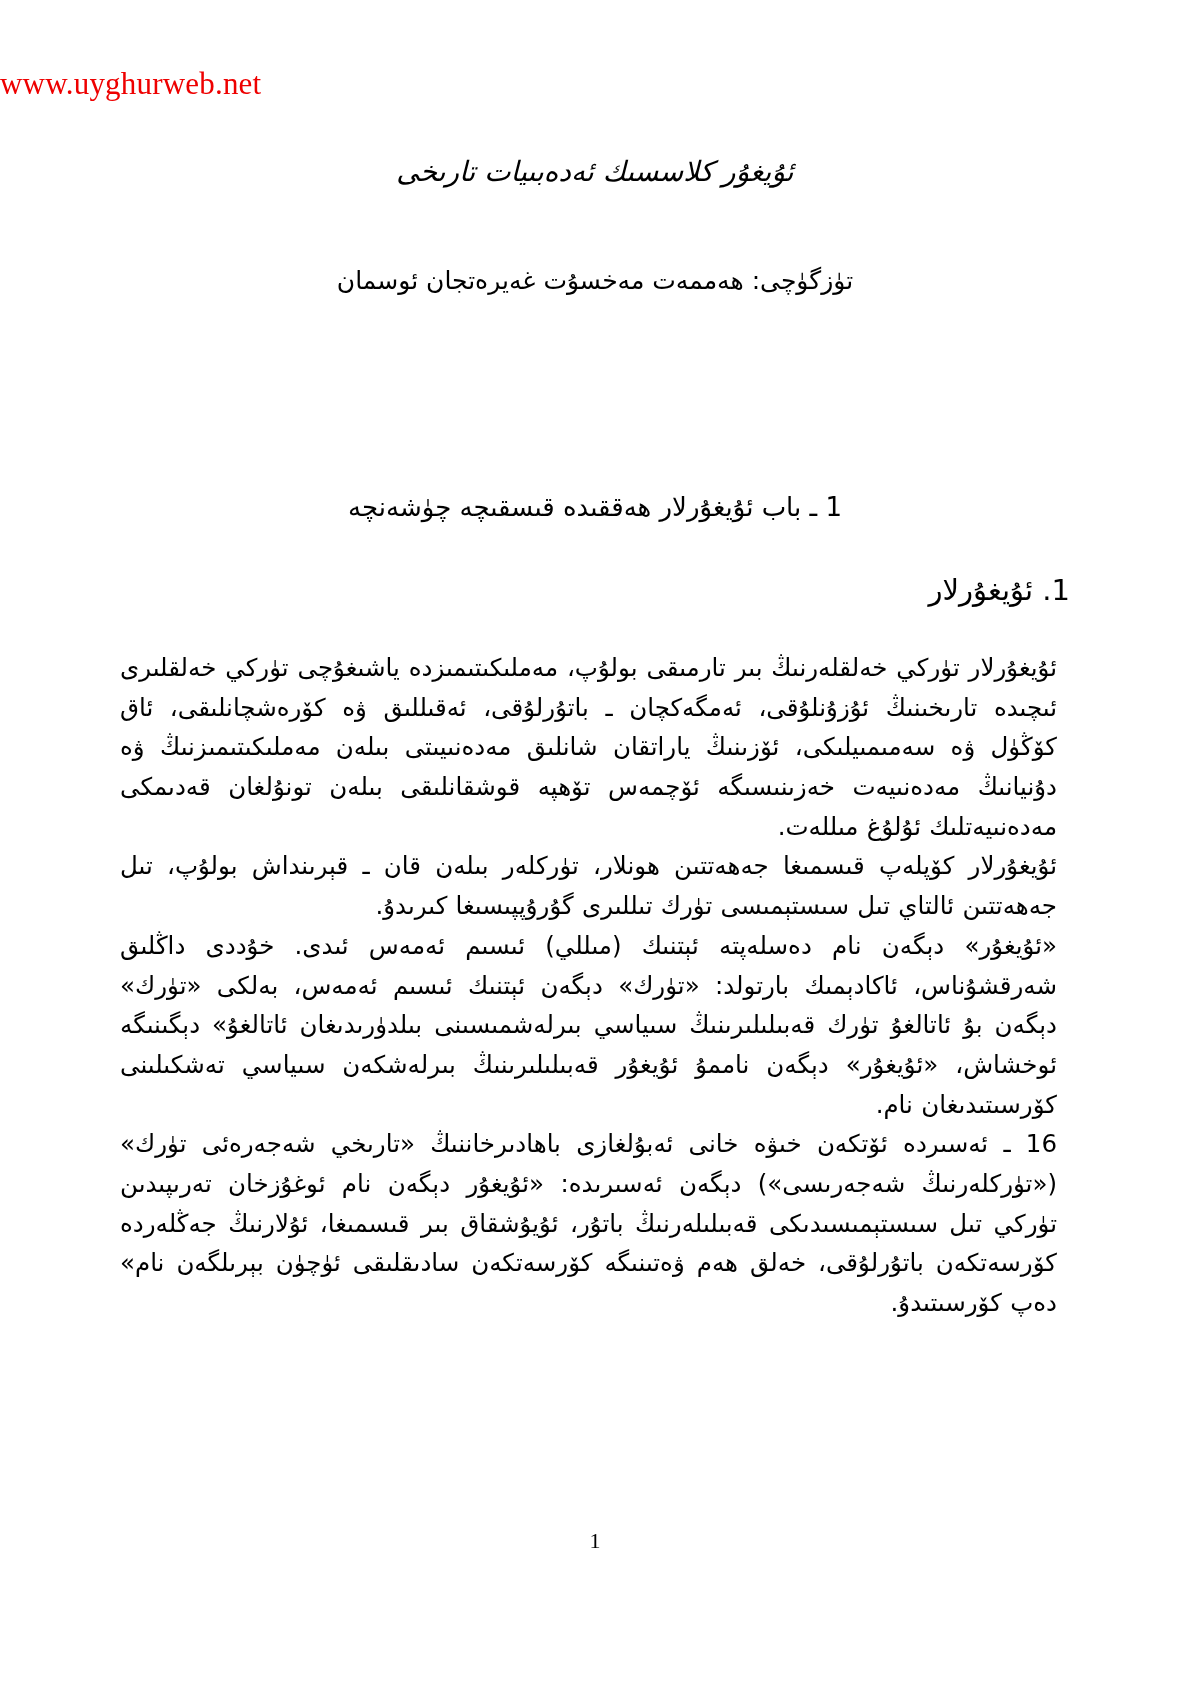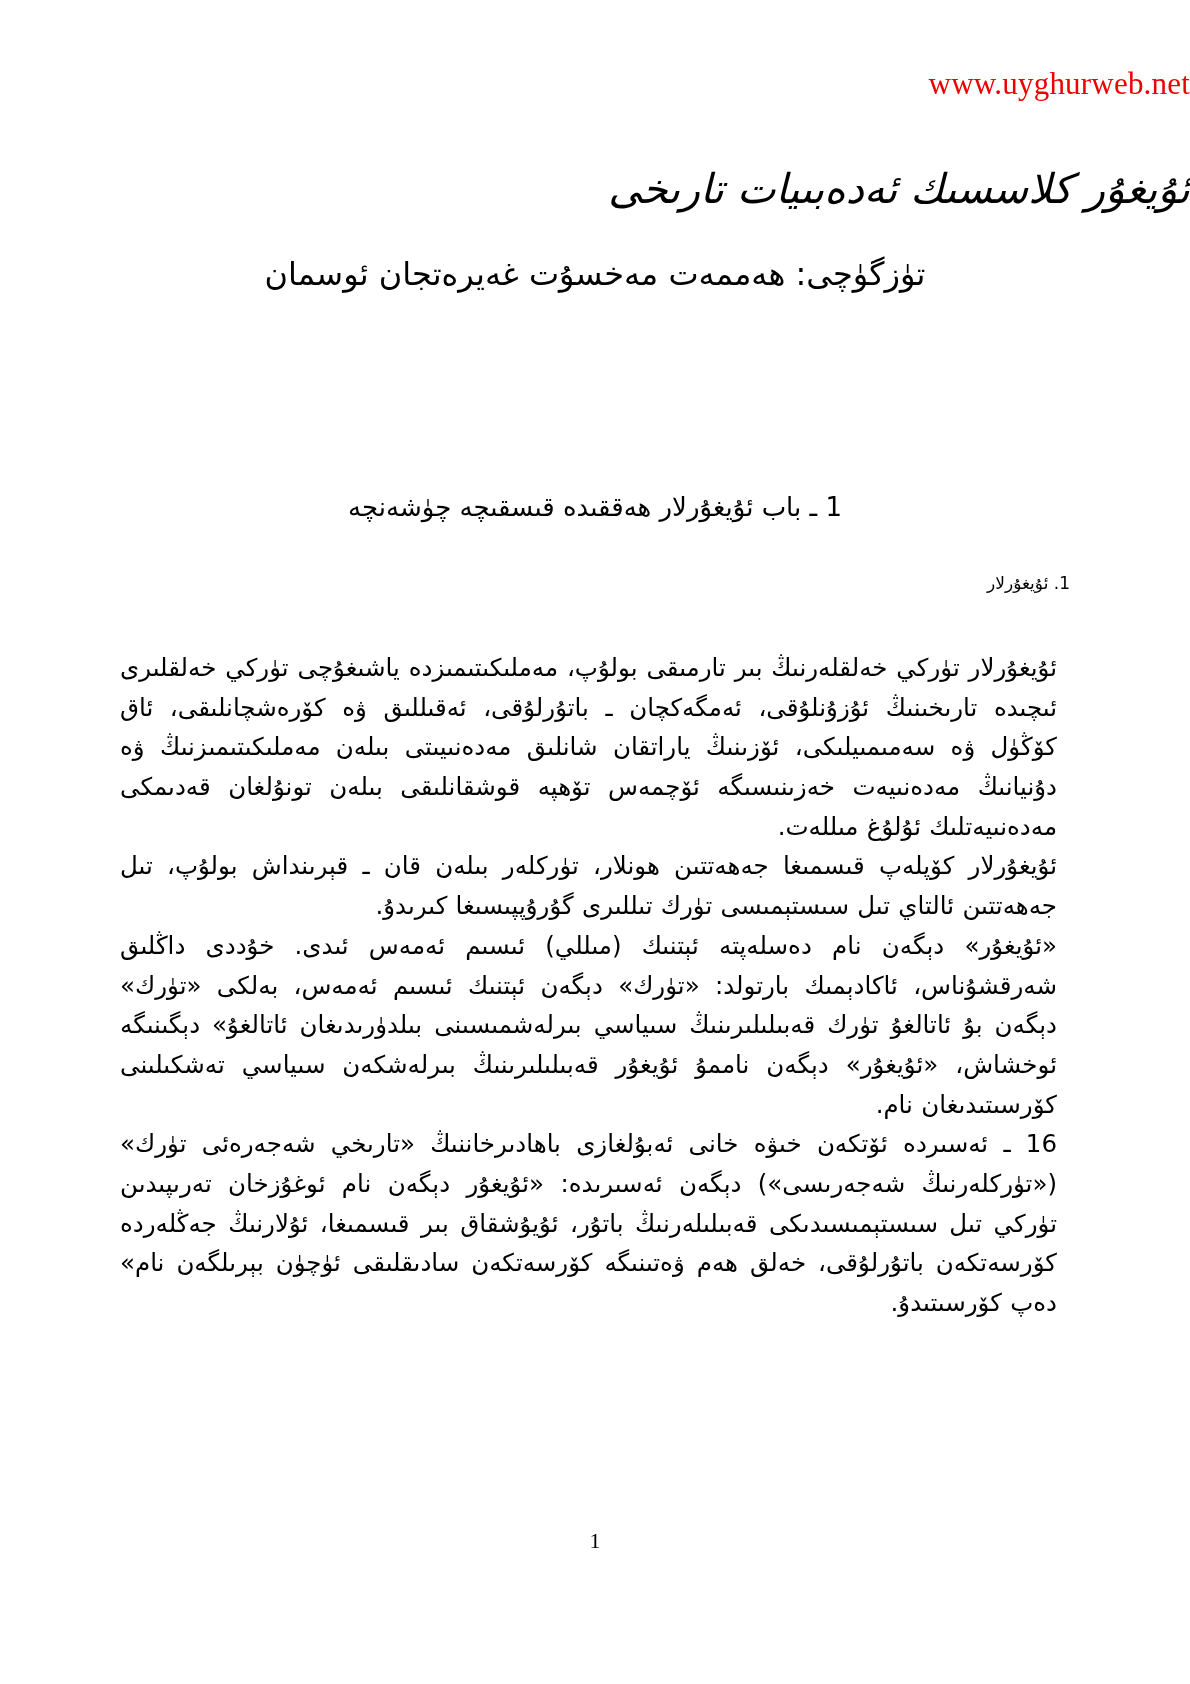--- a/index.html
+++ b/index.html
@@ -23,51 +23,53 @@
     background: #ffffff;
     box-sizing: border-box;
   }
 
   
   .watermark {
     position: absolute;
     top: 66px;
     left: 0;
     width: 1190px;
-    text-align: right;
+    text-align: left;
     color: #ee0000;
     font-family: "Liberation Serif", "DejaVu Serif", serif;
     font-size: 31px;
     letter-spacing: 0.2px;
     font-weight: 400;
   }
 
   
   .doc-title {
     position: absolute;
     top: 133px;
     left: 0;
     width: 1190px;
+    text-align: center;
     direction: rtl;
     font-family: "DejaVu Sans", "Liberation Sans", sans-serif;
-    font-size: 41px;
+    font-size: 28px;
     line-height: 1.45;
     font-weight: 400;
     font-style: italic;
     letter-spacing: 1px;
   }
 
   .credit {
     position: absolute;
     left: 0;
     width: 1190px;
     text-align: center;
     direction: rtl;
-    font-size: 32px;
+    font-size: 25px;
     line-height: 1.5;
+    margin-top: 12px;
   }
   .credit-1 { top: 250px; }
   .credit-2 { top: 330px; }
   .credit-3 { top: 410px; }
 
   
   .chapter-heading {
     position: absolute;
     top: 492px;
     left: 0;
@@ -80,21 +82,21 @@
   }
 
   
   .sub-heading {
     position: absolute;
     top: 573px;
     right: 120px;
     width: 950px;
     text-align: right;
     direction: rtl;
-    font-size: 17px;
+    font-size: 29px;
   }
 
   
   .body-block {
     position: absolute;
     top: 648px;
     left: 120px;
     width: 950px;
     direction: rtl;
     text-align: justify;

